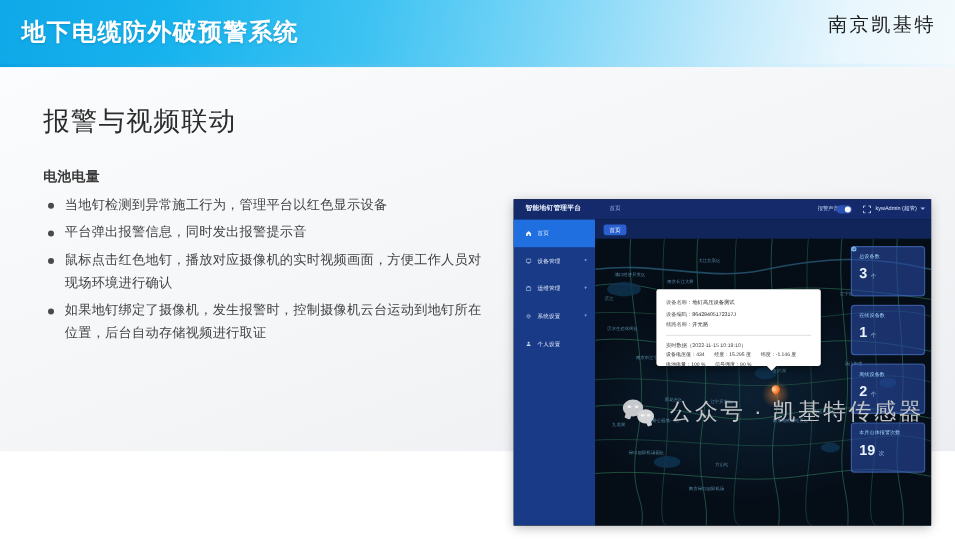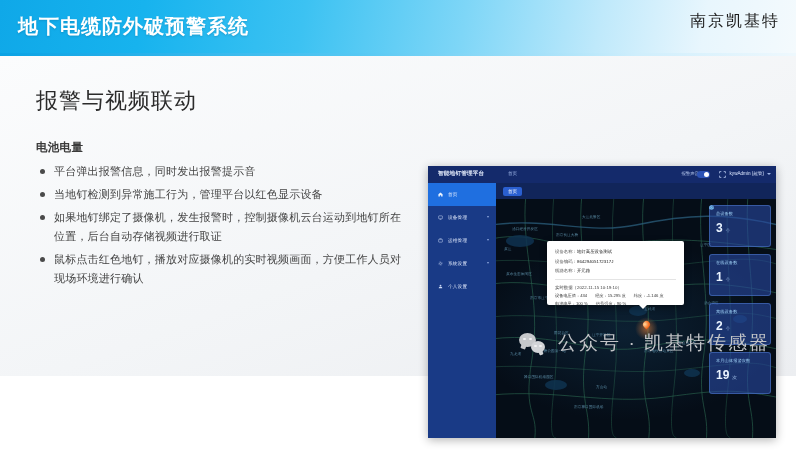--- a/index.html
+++ b/index.html
@@ -249,27 +249,27 @@
 </div>
 
 <div class="slide-body">
 
   <div class="page-title">报警与视频联动</div>
 
   <div class="content-col">
 
     <div class="sec-head">电池电量</div>
     <ul class="bullets">
+      <li>当地钉检测到异常施工行为，管理平台以红色显示设备</li>
       <li>平台弹出报警信息，同时发出报警提示音</li>
-      <li>当地钉检测到异常施工行为，管理平台以红色显示设备</li>
     </ul>
 
     <ul class="bullets">
+      <li>鼠标点击红色地钉，播放对应摄像机的实时视频画面，方便工作人员对现场环境进行确认</li>
       <li>如果地钉绑定了摄像机，发生报警时，控制摄像机云台运动到地钉所在位置，后台自动存储视频进行取证</li>
-      <li>鼠标点击红色地钉，播放对应摄像机的实时视频画面，方便工作人员对现场环境进行确认</li>
     </ul>
   </div>
 
   <div class="app-shot">
 
     <div class="app-topbar">
       <div class="app-logo">智能地钉管理平台</div>
       <div class="app-crumb">首页</div>
       <div class="app-toggle-label">报警声音</div>
       <div class="app-toggle">

